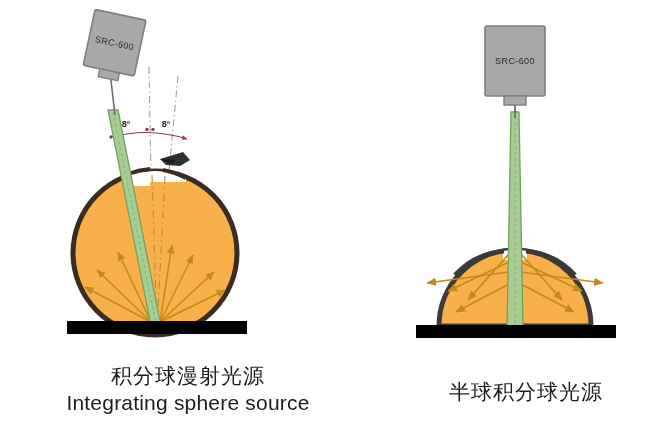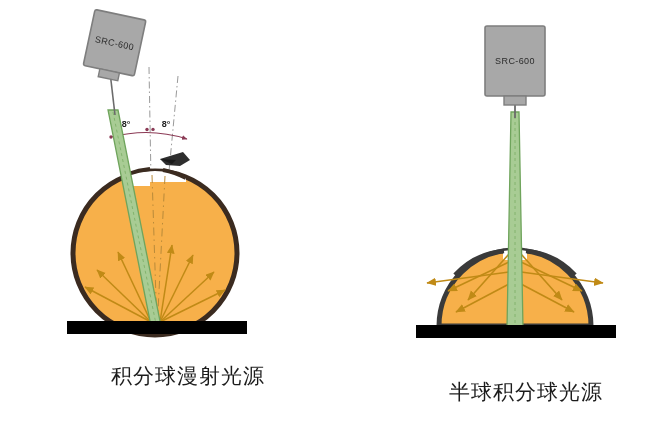--- a/index.html
+++ b/index.html
@@ -177,19 +177,20 @@
         <rect x="504" y="96" width="22" height="9" fill="#A8A8A8" stroke="#7E7E7E" stroke-width="1.4"></rect>
         <text class="device-label" x="515" y="64" text-anchor="middle">SRC-600</text>
       </g>
 
       <rect x="416" y="325" width="200" height="13" fill="#000000"></rect>
     </g>
   </svg>
 
   <div class="caption-block" id="caption-left">
     <div class="caption-cn">积分球漫射光源</div>
+    <div class="caption-en">Integrating sphere source</div>
   </div>
 
   <div class="caption-block" id="caption-right">
     <div class="caption-cn">半球积分球光源</div>
   </div>
 
 </div>
 
 </body></html>

